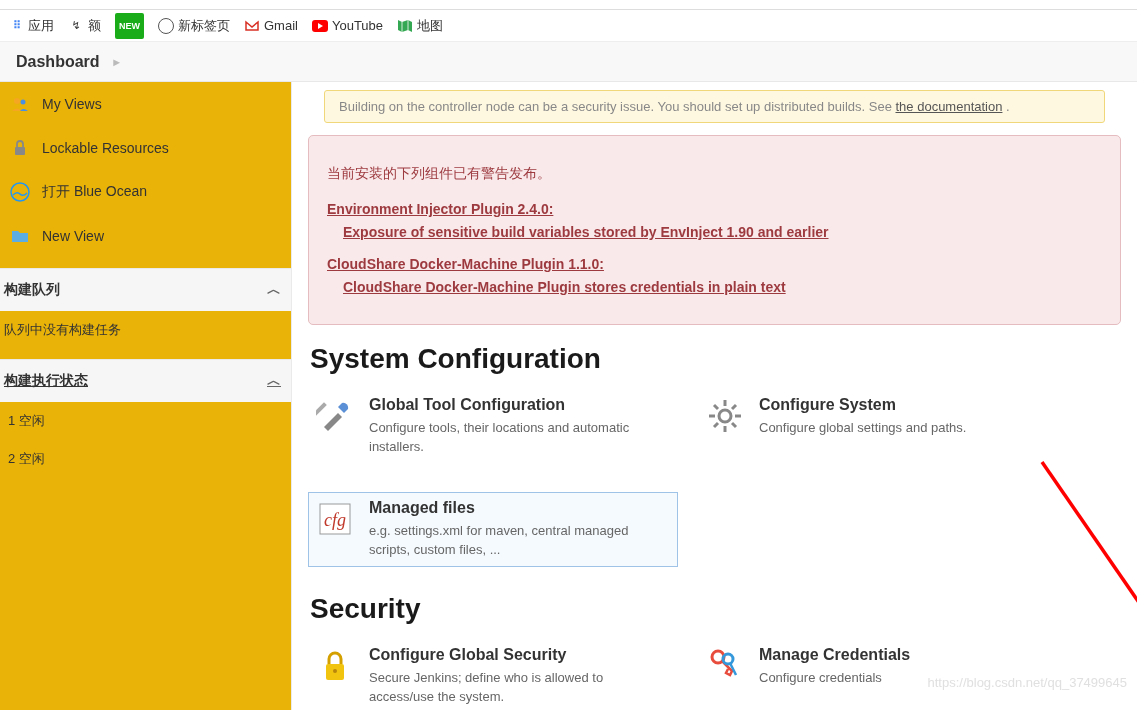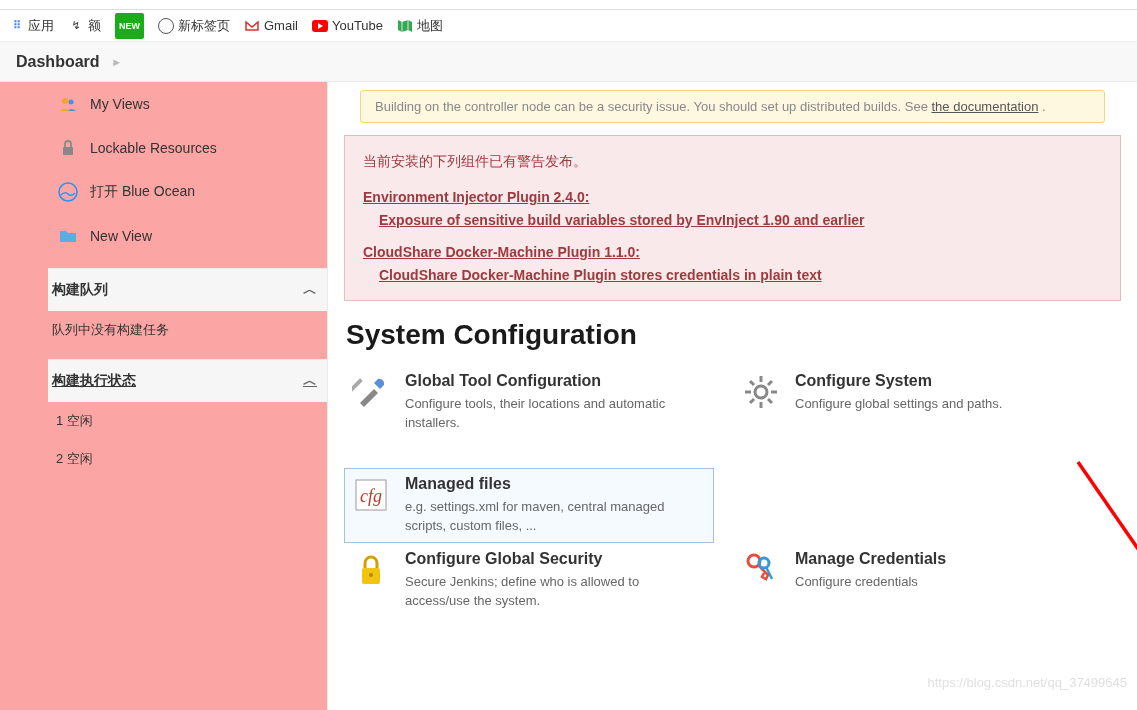--- a/index.html
+++ b/index.html
@@ -11,37 +11,37 @@
     .bookmark-item { display: flex; align-items: center; gap: 4px; cursor: pointer; }
     .bookmark-icon { width: 16px; height: 16px; display: inline-flex; align-items: center; justify-content: center; font-size: 11px; }
     .apps-icon { color: #4285f4; font-weight: bold; letter-spacing: -2px; }
     .new-badge { background: #1aad19; color: #fff; font-size: 9px; padding: 8px 4px; border-radius: 2px; font-weight: bold; }
     
     .breadcrumb-bar { height: 40px; background: #f8f8f8; display: flex; align-items: center; padding: 0 16px; font-size: 16px; font-weight: 600; border-bottom: 1px solid #e8e8e8; }
     .breadcrumb-sep { margin: 0 14px; color: #bbb; font-size: 12px; }
     
     .main-layout { display: flex; height: calc(100% - 82px); }
     
-    .sidebar { width: 328px; background: #fca5a5; border-right: 1px solid #eaeaea; overflow: visible; padding-left: 48px; }
+    .sidebar { width: 292px; background: #eab308; border-right: 1px solid #eaeaea; overflow: visible; }
     .sidebar-item { display: flex; align-items: center; gap: 12px; padding: 12px 10px; cursor: pointer; font-size: 14px; color: #333; }
     .sidebar-icon { width: 20px; height: 20px; display: inline-flex; align-items: center; justify-content: center; }
     
     .sidebar-section { border-top: 1px solid #eaeaea; margin-top: 10px; }
     .sidebar-section-header { display: flex; align-items: center; justify-content: space-between; padding: 12px 10px 12px 4px; font-weight: 600; background: #f6f6f6; }
     .sidebar-section-header.underlined span { text-decoration: underline; }
     .chevron-icon { font-size: 14px; color: #666; }
     .queue-empty { padding: 10px 4px; font-size: 13px; color: #333; }
     .executor-row { padding: 10px 8px; font-size: 13px; }
     
     .content { flex: 1; padding: 0 16px; overflow: hidden; position: relative; }
     
     .warn-top { background: #fff8e1; border: 1px solid #f0d77a; border-radius: 3px; padding: 8px 14px; margin: 8px 16px 12px; color: #888; font-size: 13px; }
     .warn-top .doclink { color: #555; text-decoration: underline; }
     
-    .alert-box { background: #f9e9ea; border: 1px solid #e5bdc0; border-radius: 0; padding: 14px 18px; margin-bottom: 18px; color: #9d3a3f; font-size: 14px; line-height: 1.6; }
+    .alert-box { background: #f9e9ea; border: 1px solid #e5bdc0; border-radius: 5px; padding: 26px 18px; margin-bottom: 18px; color: #9d3a3f; font-size: 14px; line-height: 1.6; }
     .alert-link { color: #9d3a3f; text-decoration: underline; font-weight: 600; cursor: pointer; display: inline-block; }
     .alert-sub { margin-left: 16px; }
     
     .section-heading { font-size: 28px; font-weight: 700; color: #1a1a1a; margin: 10px 0 14px 2px; }
     
     .card-grid { display: flex; flex-wrap: wrap; gap: 28px 20px; }
     .card { display: flex; gap: 14px; width: 370px; padding: 6px; cursor: pointer; border: 1px solid transparent; }
     .card.selected { border: 1px solid #9ec3e6; background: #f5faff; }
     .card-icon { width: 40px; height: 40px; flex-shrink: 0; display: flex; align-items: center; justify-content: center; font-size: 28px; }
     .card-body { flex: 1; }
@@ -229,20 +229,21 @@
               <text x="19" y="26" font-family="serif" font-size="18" fill="#c0392b" text-anchor="middle" font-style="italic">cfg</text>
             </svg>
         </div>
         <div class="card-body">
           <div class="card-title">Managed files</div>
           <div class="card-desc">e.g. settings.xml for maven, central managed scripts, custom files, ...</div>
         </div>
       </div>
     </div>
 
+    <h2 class="section-heading" style="margin-top:26px;">Security</h2>
     <div class="card-grid">
       <div class="card">
         <div class="card-icon">
           <svg width="38" height="38" viewBox="0 0 38 38">
               <rect x="10" y="17" width="18" height="16" rx="2" fill="#f1c40f"></rect>
               <path d="M13 17 V12 a6 6 0 0 1 12 0 V17" fill="none" stroke="#d4a000" stroke-width="3"></path>
               <circle cx="19" cy="24" r="2" fill="#b8860b"></circle>
             </svg>
         </div>
         <div class="card-body">

